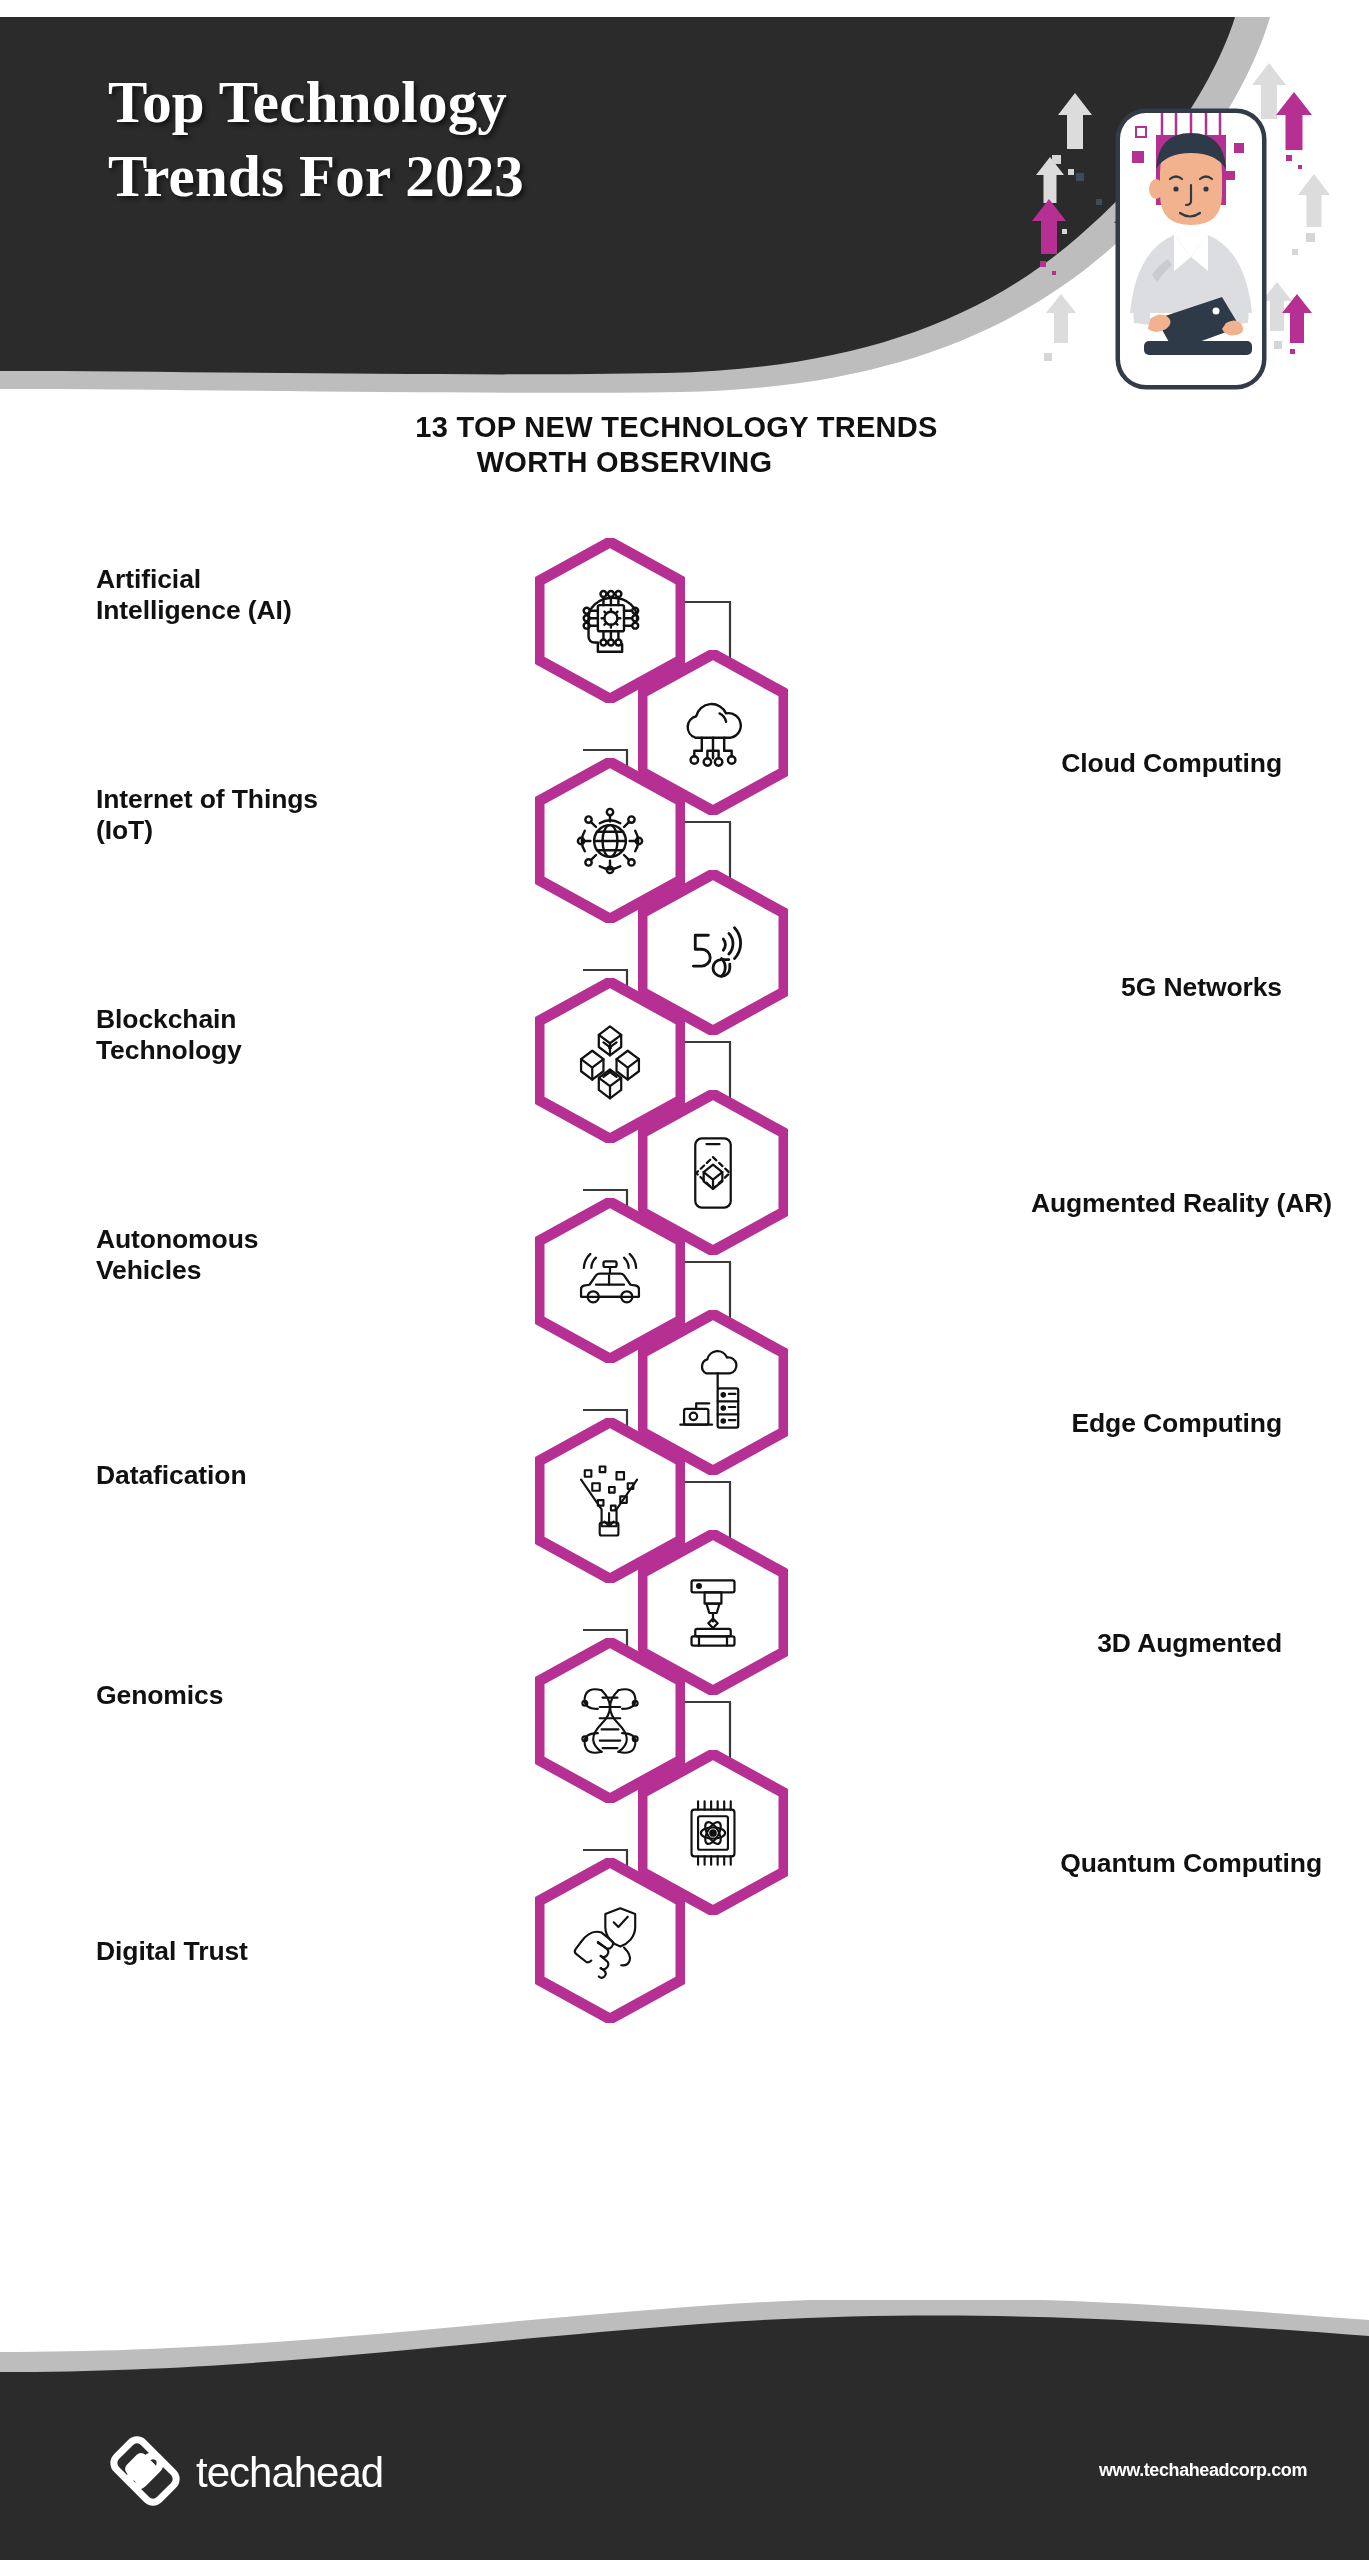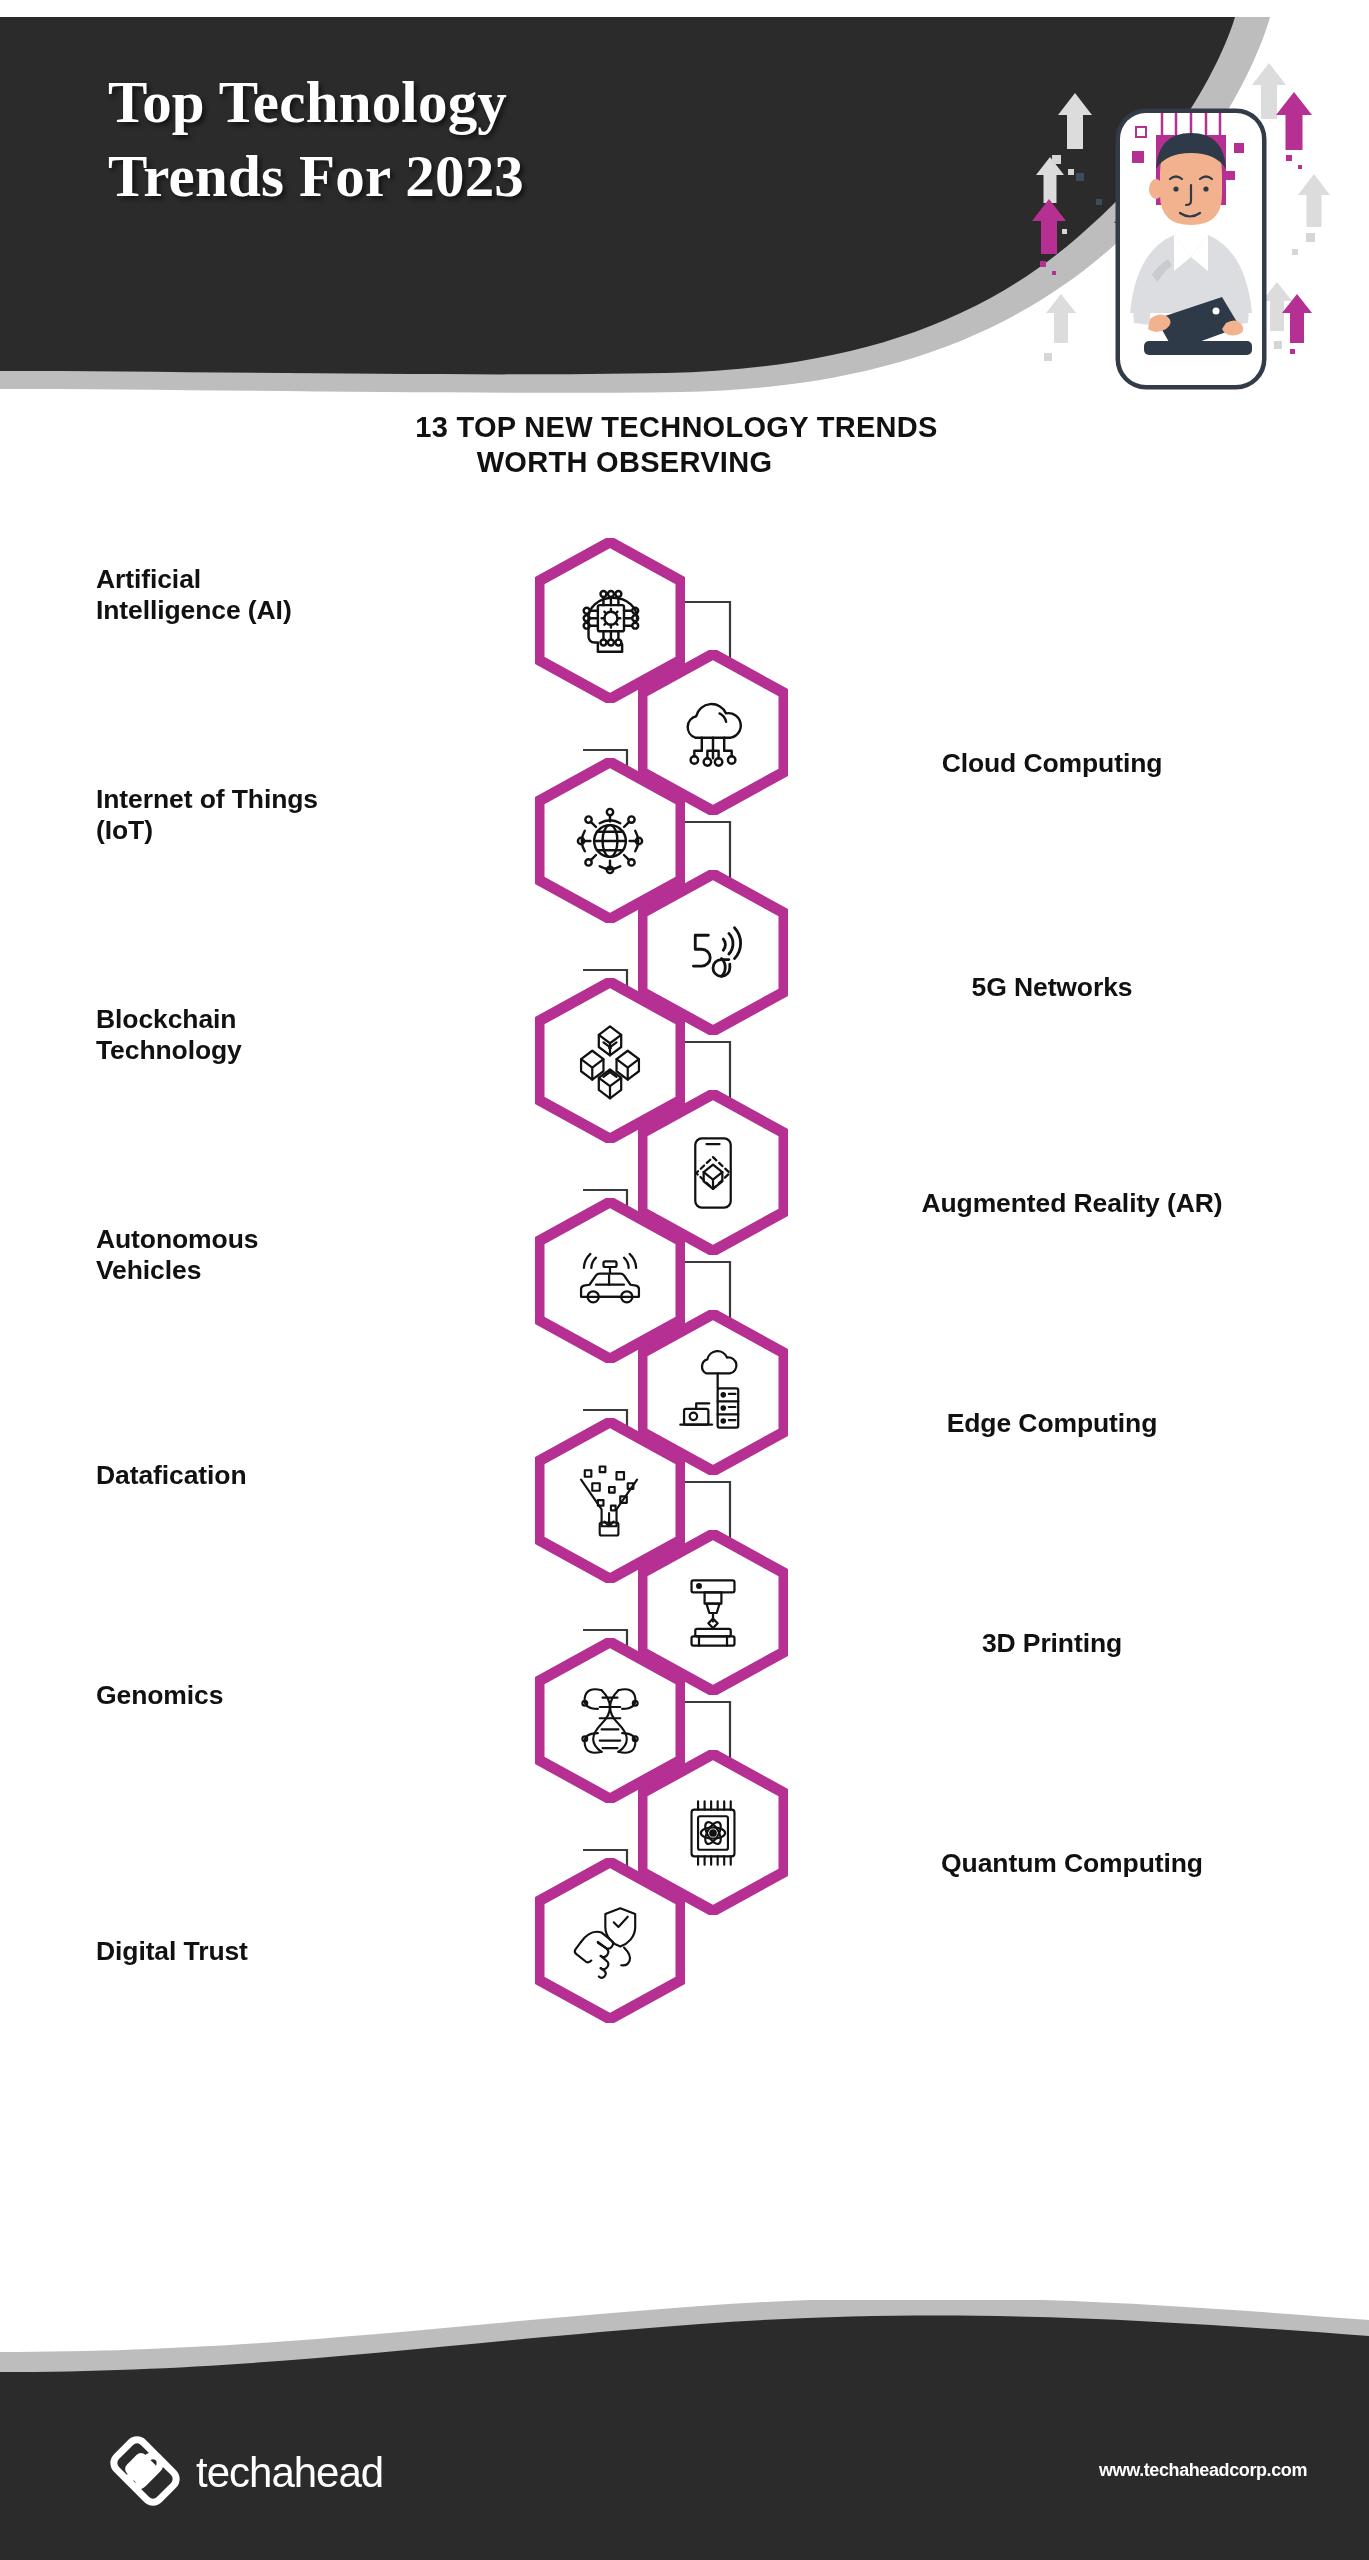--- a/index.html
+++ b/index.html
@@ -83,21 +83,21 @@
   .node-label {
     position: absolute;
     font-family: "Liberation Sans", sans-serif;
     font-weight: 700;
     font-size: 26.5px;
     line-height: 1.18;
     color: #111111;
     letter-spacing: -0.1px;
   }
   .node-label.left  { text-align: left; }
-  .node-label.right { text-align: center; }
+  .node-label.right { text-align: right; }
 
   
   #footer-band {
     position: absolute; left: 0; top: 2300px;
     width: 1369px; height: 260px;
     overflow: hidden;
   }
   #footer-svg { position: absolute; left: 0; top: 0; }
   #footer-logo {
     position: absolute; left: 108px; top: 134px;
@@ -535,21 +535,21 @@
           <rect x="36" y="23" width="18" height="12"></rect>
           <path d="M38,35 h14 l-3,10 h-8 z"></path>
           <path d="M45,45 v9"></path>
           <path d="M40,56 l5,-5 l5,5 l-5,5 z"></path>
           <rect x="26" y="62" width="38" height="8" rx="2"></rect>
           <rect x="22" y="70" width="46" height="10" rx="2"></rect>
           <path d="M30,70 v10 M60,70 v10"></path>
         </svg>
       </div>
     </div>
-    <div class="node-label right" style="left:822px; top:1108px; width:460px;">3D Printing</div>
+    <div class="node-label right" style="left:822px; top:1108px; width:460px;">3D Augmented</div>
 
     <div class="hexnode" style="left:535px; top:1118px;">
       <svg width="150" height="165" viewBox="0 0 150 165">
         <polygon points="75,4 146,43 146,122 75,161 4,122 4,43" fill="#FFFFFF" stroke="#B62F93" stroke-width="11"></polygon>
       </svg>
       <div class="hex-glyph">
         <svg viewBox="0 0 90 90" fill="none" stroke="#111" stroke-width="2.3" stroke-linecap="round" stroke-linejoin="round">
           <path d="M36,12 q18,18 0,36 q-18,18 0,30"></path>
           <path d="M54,12 q-18,18 0,36 q18,18 0,30"></path>
           <path d="M37,20 h16 M34,30 h22 M34,42 h22 M36,54 h18 M34,66 h22 M37,74 h16"></path>

